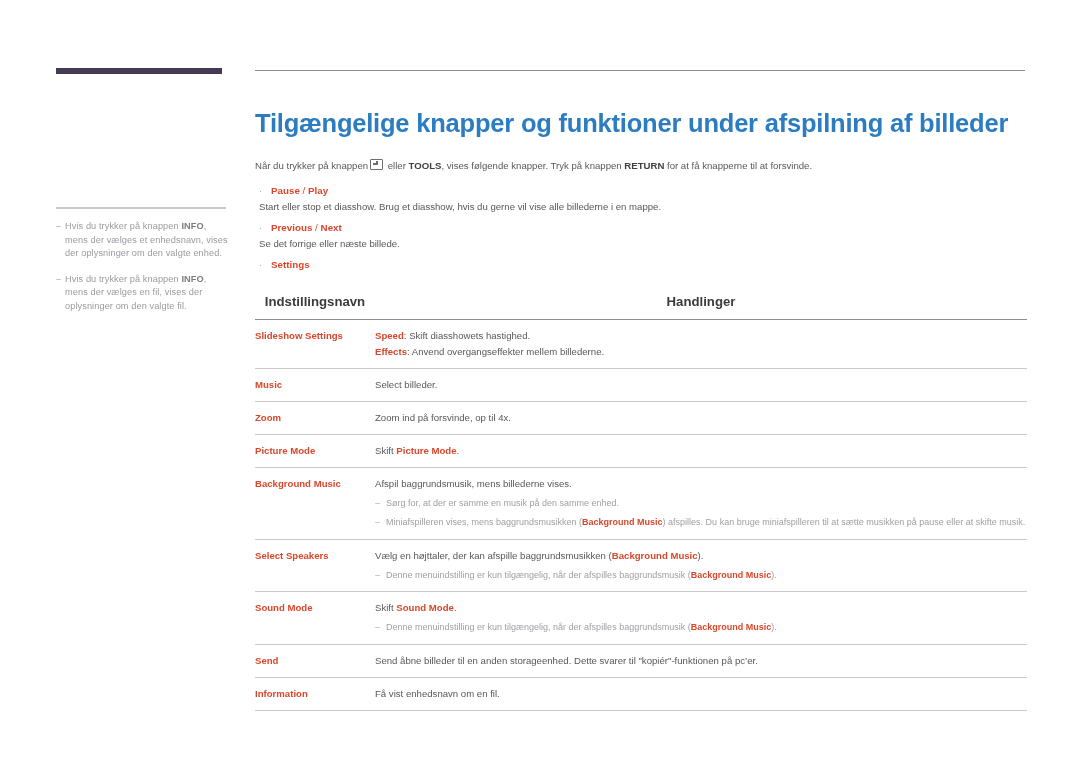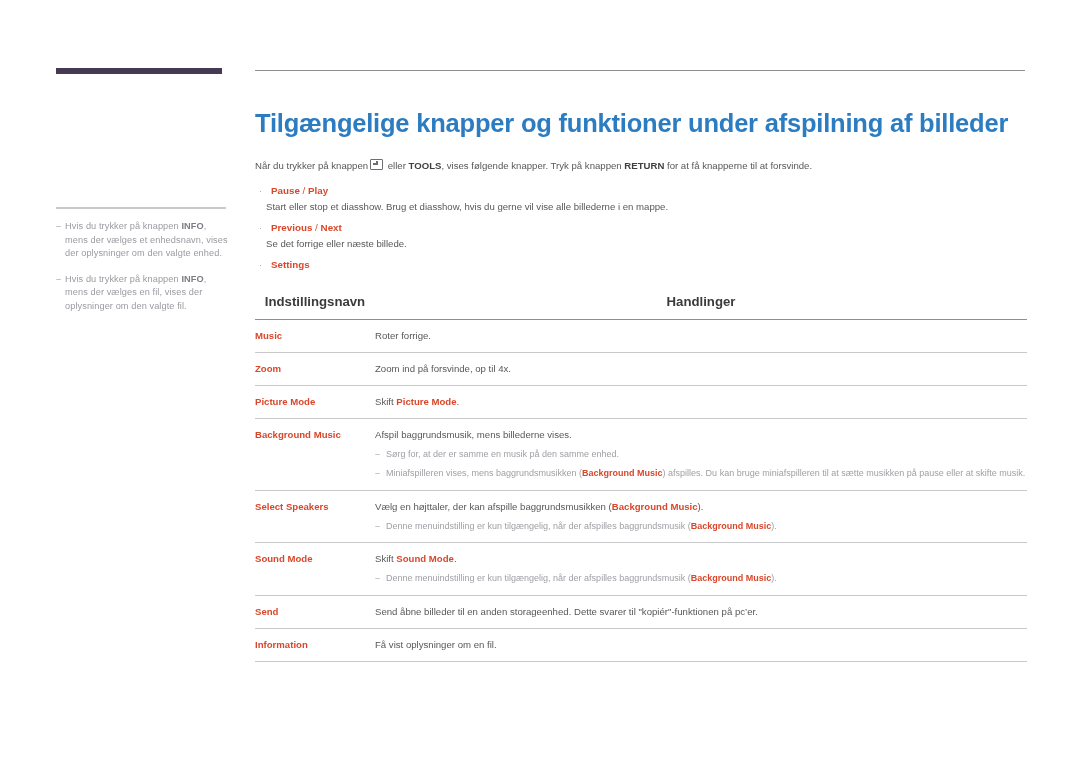--- a/index.html
+++ b/index.html
@@ -156,21 +156,21 @@
     text-align: left;
     padding-left: 4px;
     box-sizing: border-box;
   }
   .bullet-label {
     font-weight: bold;
     color: #d9472b;
   }
   .bullet-label .sep { font-weight: normal; color: #d9472b; }
   .bullet-desc {
-    margin-left: 11px;
+    margin-left: 4px;
     font-size: 9.6px;
     line-height: 15px;
     color: #58585a;
   }
 
   
   .table-wrap {
     margin-top: 21px;
   }
   table.settings-table {
@@ -290,25 +290,36 @@
         </colgroup>
         <thead>
           <tr>
             <th>Indstillingsnavn</th>
             <th>Handlinger</th>
           </tr>
         </thead>
         <tbody id="table-body">
             <tr>
               <td>
+                <div class="cell-name">Slideshow Settings</div>
+              </td>
+              <td>
+                <div class="cell-action">
+                  <div class="line"><b class="accent">Speed</b><span>: Skift diasshowets hastighed.</span></div>
+                  <div class="line"><b class="accent">Effects</b><span>: Anvend overgangseffekter mellem billederne.</span></div>
+                </div>
+              </td>
+            </tr>
+            <tr>
+              <td>
                 <div class="cell-name">Music</div>
               </td>
               <td>
                 <div class="cell-action">
-                  <div class="line"><span>Roter forrige.</span></div>
+                  <div class="line"><span>Select billeder.</span></div>
                 </div>
               </td>
             </tr>
             <tr>
               <td>
                 <div class="cell-name">Zoom</div>
               </td>
               <td>
                 <div class="cell-action">
                   <div class="line"><span>Zoom ind på forsvinde, op til 4x.</span></div>
@@ -380,21 +391,21 @@
                   <div class="line"><span>Send åbne billeder til en anden storageenhed. Dette svarer til "kopiér"-funktionen på pc’er.</span></div>
                 </div>
               </td>
             </tr>
             <tr>
               <td>
                 <div class="cell-name">Information</div>
               </td>
               <td>
                 <div class="cell-action">
-                  <div class="line"><span>Få vist oplysninger om en fil.</span></div>
+                  <div class="line"><span>Få vist enhedsnavn om en fil.</span></div>
                 </div>
               </td>
             </tr>
           </tbody>
       </table>
     </div>
 
   </main>
 </div>
 

